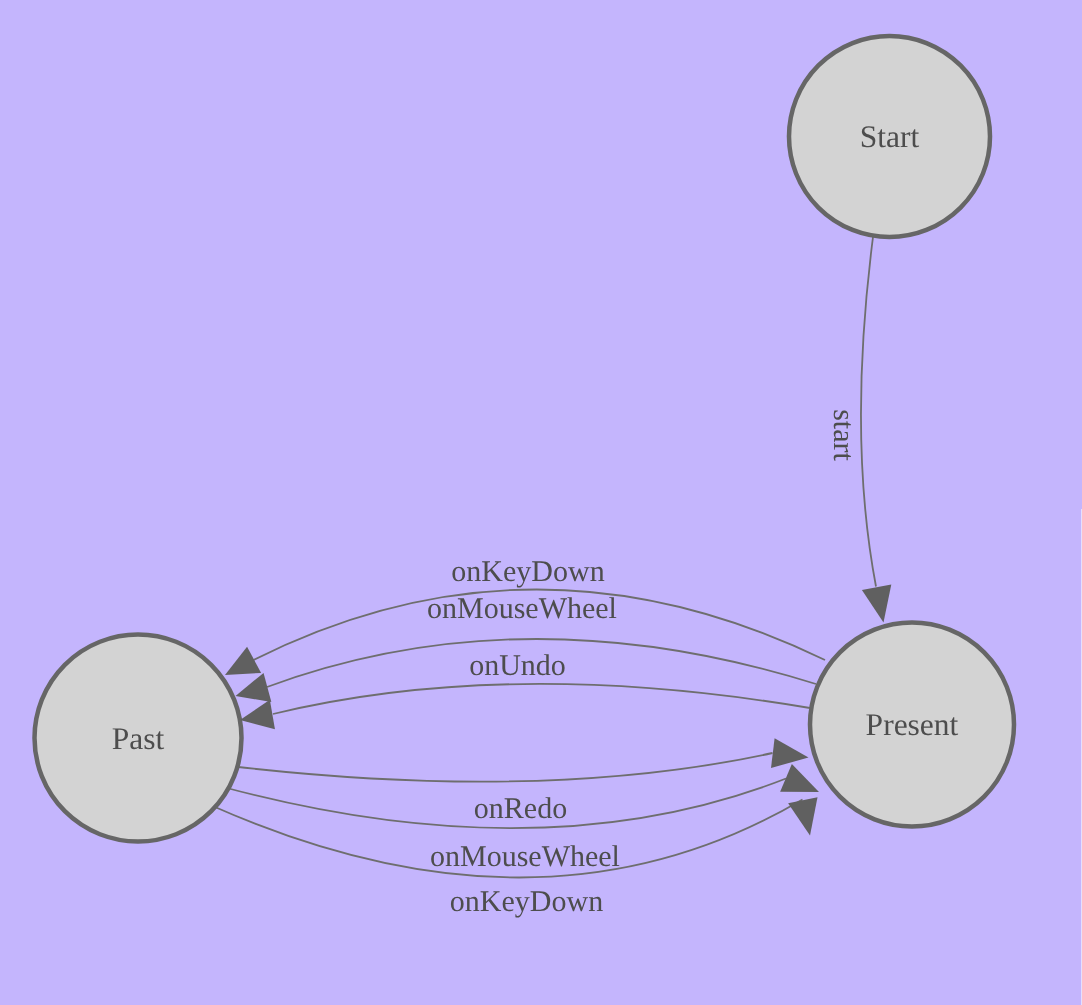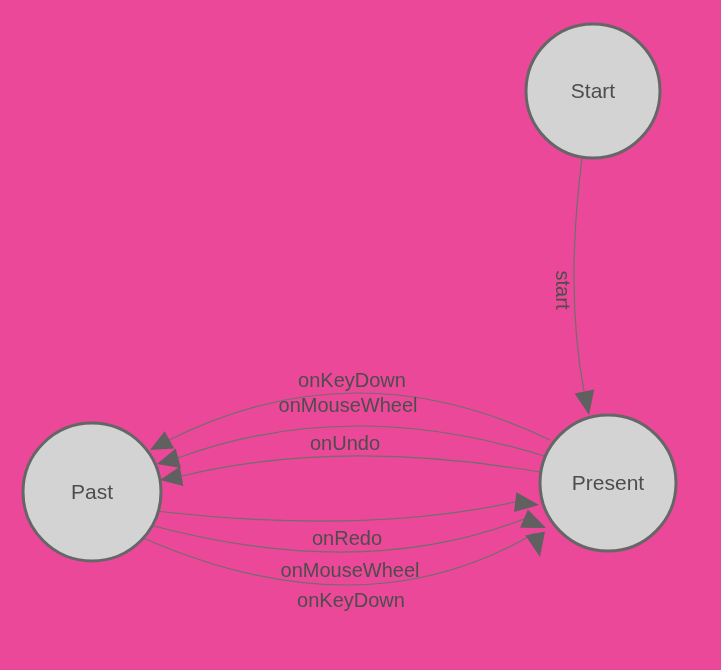--- a/index.html
+++ b/index.html
@@ -4,23 +4,23 @@
 <style>
   html, body {
     margin: 0;
     padding: 0;
     background: #ffffff;
   }
   #stage {
     position: relative;
     width: 721px;
     height: 670px;
-    background: #ec4899;
+    background: #c4b5fd;
     overflow: hidden;
-    font-family: Liberation Sans, sans-serif;
+    font-family: Liberation Serif, serif;
   }
   svg { display: block; }
   .edge-path {
     fill: none;
     stroke: #6e6e6e;
     stroke-width: 1.2;
   }
   .node-circle {
     fill: #d3d3d3;
     stroke: #666666;

